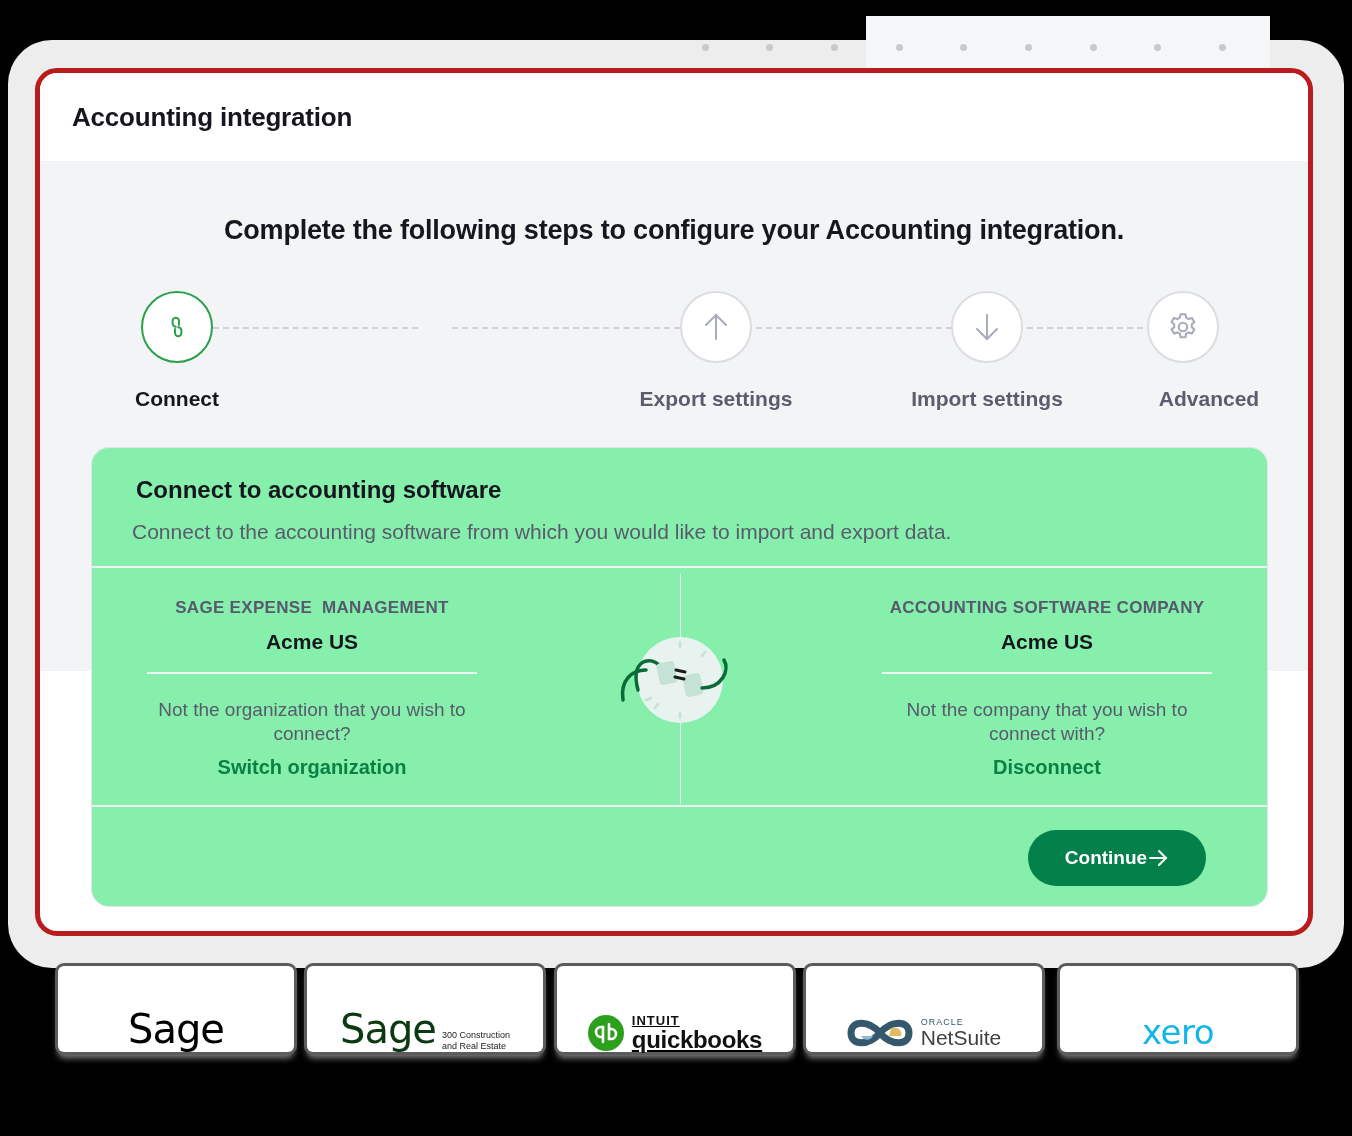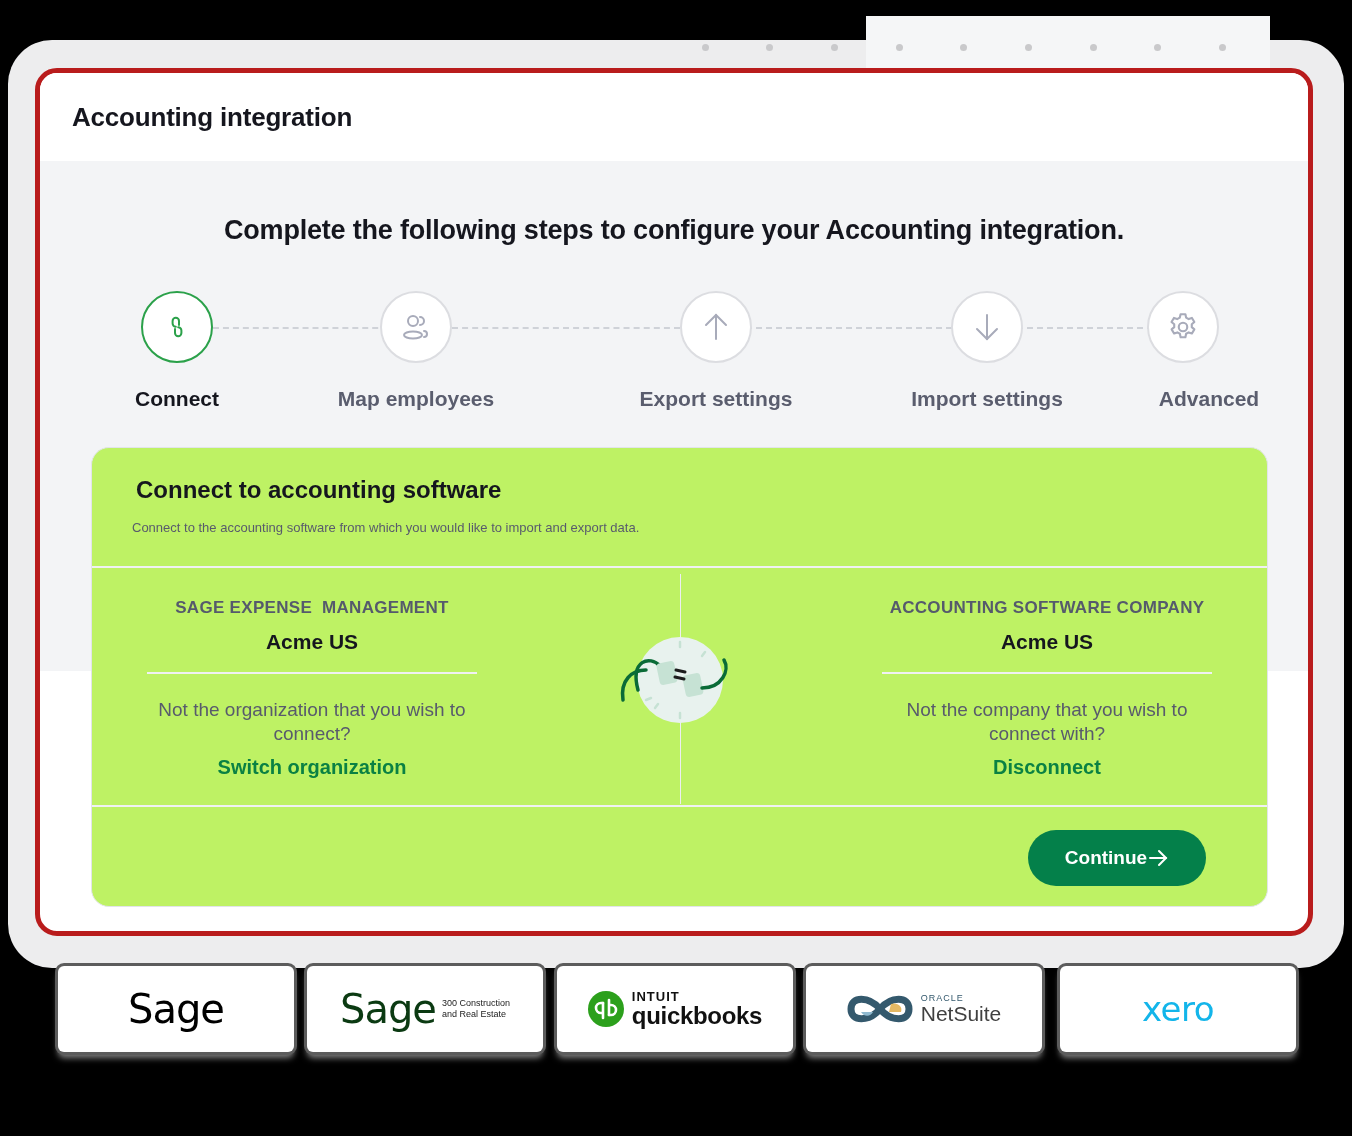--- a/index.html
+++ b/index.html
@@ -46,24 +46,24 @@
     width: 72px; height: 72px; border-radius: 50%; background: #fff;
     border: 2px solid #dcdde1; margin: 0 auto; display: flex; align-items: center; justify-content: center;
   }
   .step.active .step-circle { border-color: #2ba14a; }
   .step-label { margin-top: 24px; font-size: 21px; font-weight: 700; color: #5a5d6e; }
   .step.active .step-label { color: #15161e; }
 
   
   .card {
     position: absolute; left: 51px; top: 374px; width: 1177px; height: 460px;
-    background: #bef264; border: 1px solid #e2e4ea; border-radius: 18px; overflow: hidden;
+    background: #86efac; border: 1px solid #e2e4ea; border-radius: 18px; overflow: hidden;
   }
   .card-title { position: absolute; left: 44px; top: 28px; font-size: 24px; font-weight: 700; color: #15161e; }
-  .card-desc { position: absolute; left: 40px; top: 72px; font-size: 13px; color: #585b6c; }
+  .card-desc { position: absolute; left: 40px; top: 72px; font-size: 21px; color: #585b6c; }
   .card-divider-top { position: absolute; left: 0; top: 118px; width: 100%; height: 2px; background: #f0f1f3; }
   .card-divider-bottom { position: absolute; left: 0; top: 357px; width: 100%; height: 2px; background: #f0f1f3; }
   .card-divider-mid { position: absolute; left: 588px; top: 126px; width: 1px; height: 230px; background: #eceef1; }
 
   .panel { position: absolute; top: 120px; width: 400px; text-align: center; }
   .panel-left { left: 20px; }
   .panel-right { left: 755px; }
   .panel-label { margin-top: 30px; font-size: 17px; font-weight: 700; color: #555a6c; letter-spacing: 0.3px; }
   .panel-name { margin-top: 12px; font-size: 21px; font-weight: 700; color: #15161e; }
   .panel-sep { margin: 18px auto 0; width: 330px; height: 2px; background: #f0f1f3; }
@@ -76,26 +76,26 @@
     position: absolute; left: 936px; top: 382px; width: 178px; height: 56px;
     background: #04804a; border-radius: 28px; border: none; cursor: pointer;
     display: flex; align-items: center; justify-content: center; 
     color: #fff; font-size: 19px; font-weight: 700; font-family: "Liberation Sans", sans-serif;
   }
 
   
   .logos-bar { position: absolute; left: 0; top: 960px; width: 1352px; height: 100px; }
   .logo-card {
     position: absolute; top: 6px; width: 236px; height: 86px; background: #fff;
-    border-radius: 6px; display: flex; align-items: center; justify-content: center;
+    border-radius: 6px; display: flex; align-items: flex-end; justify-content: center;
     box-shadow: 0 0 0 3px #5c5c5c, 0 6px 6px rgba(160,160,160,0.8);
   }
   .sage-word { font-size: 40px; letter-spacing: -1px; font-family: "DejaVu Sans", sans-serif; font-weight: 400; }
   .sage-sub { font-size: 9px; line-height: 11px; color: #222; margin-left: 6px; }
-  .qb-wrap { display: flex; align-items: center; gap: 8px; }
+  .qb-wrap { display: flex; align-items: center; gap: 8px; text-decoration: underline; }
   .qb-circle { width: 36px; height: 36px; border-radius: 50%; background: #2ca01c; display: flex; align-items: center; justify-content: center; }
   .qb-text-top { font-size: 13px; font-weight: 700; letter-spacing: 1px; color: #111; line-height: 14px; }
   .qb-text-bottom { font-size: 24px; font-weight: 700; color: #111; line-height: 24px; letter-spacing: -0.3px; }
   .ns-wrap { display: flex; align-items: center; gap: 8px; }
   .ns-top { font-size: 9px; color: #34596d; letter-spacing: 1px; line-height: 10px; }
   .ns-bottom { font-size: 21px; color: #404040; line-height: 22px; }
   .xero-word { font-size: 34px; color: #13b5ea; font-family: "DejaVu Sans", sans-serif; letter-spacing: -0.5px; }
 </style>
 </head>
 <body>
@@ -132,31 +132,20 @@
     <div class="step active" style="left:137px;">
       <div class="step-circle">
         <svg width="30" height="30" viewBox="0 0 30 30" fill="none" stroke="#2ba14a" stroke-width="2" stroke-linecap="round">
           <path d="M17 13 V9 a3.2 3.2 0 0 0 -6.4 0 v2.5 a3.2 3.2 0 0 0 3.2 3.2"></path>
           <path d="M13 17 v4 a3.2 3.2 0 0 0 6.4 0 v-2.5 a3.2 3.2 0 0 0 -3.2 -3.2"></path>
         </svg>
       </div>
       <div class="step-label">Connect</div>
     </div>
 
-    <div class="step" style="left:376px;">
-      <div class="step-circle">
-        <svg width="34" height="34" viewBox="0 0 34 34" fill="none" stroke="#a8abba" stroke-width="2" stroke-linecap="round">
-          <circle cx="14" cy="11" r="5"></circle>
-          <ellipse cx="14" cy="25" rx="9" ry="3.5"></ellipse>
-          <path d="M21 7 a4 4 0 0 1 0 8"></path>
-          <path d="M25 21 a3 3 0 0 1 0 6"></path>
-        </svg>
-      </div>
-      <div class="step-label">Map employees</div>
-    </div>
 
     <div class="step" style="left:676px;">
       <div class="step-circle">
         <svg width="32" height="32" viewBox="0 0 32 32" fill="none" stroke="#a8abba" stroke-width="2" stroke-linecap="round">
           <path d="M16 28 V4"></path>
             <path d="M6 14 L16 4 L26 14"></path>
         </svg>
       </div>
       <div class="step-label">Export settings</div>
     </div>

